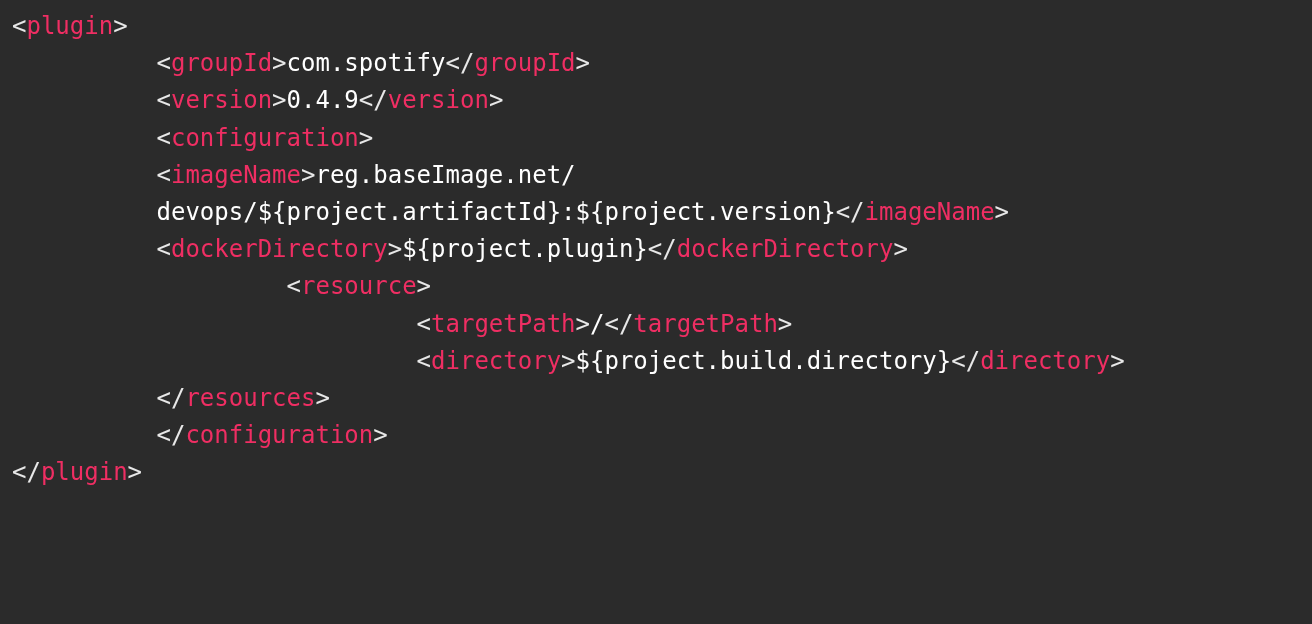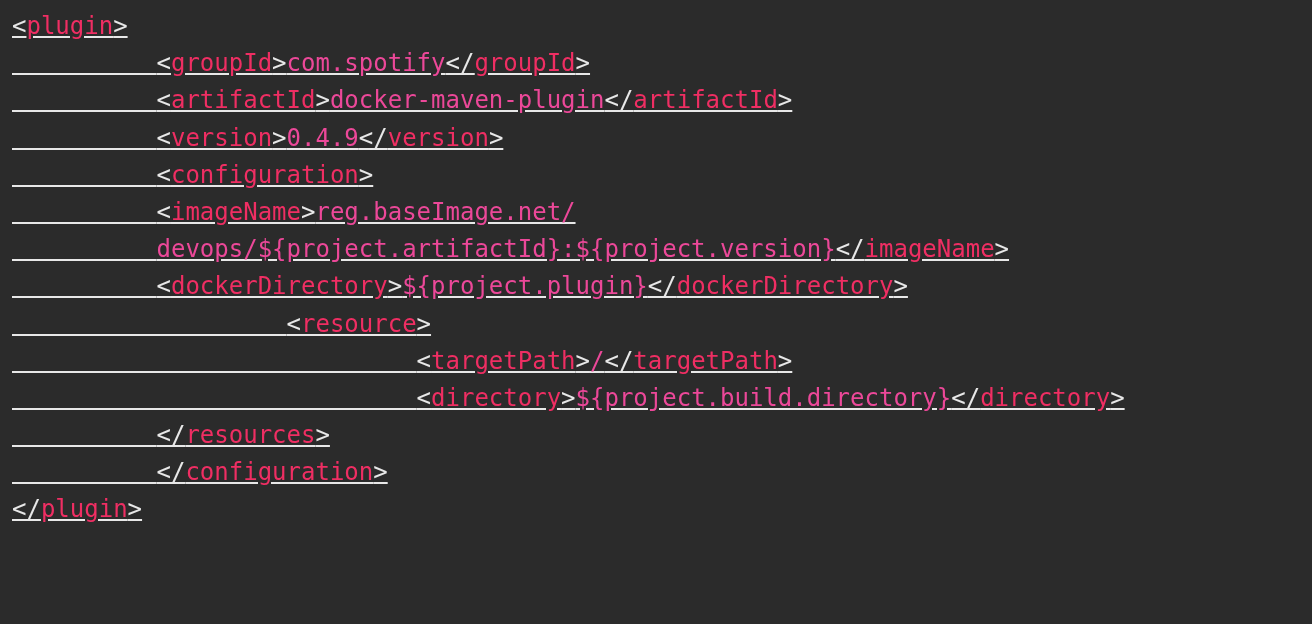--- a/index.html
+++ b/index.html
@@ -13,42 +13,40 @@
       font-size: 24px;
       color: #e8e8e8;
       padding: 8px 12px;
       width: 1312px;
       height: 624px;
       line-height: 1.55;
       overflow: hidden;
     }
     .line {
       white-space: pre;
-      text-decoration: underline;
     }
     .tag {
       color: #ef2e63;
     }
     .bracket {
       color: #e8e8e8;
     }
     .text {
-      color: #ec4899;
+      color: #ffffff;
     }
     .guide {
       color: #555;
     }
   </style>
 </head>
 <body>
 
 <div id="code-container">
     <div class="line"><span class="guide"></span><span class="bracket">&lt;</span><span class="tag">plugin</span><span class="bracket">&gt;</span></div>
     <div class="line"><span class="guide">          </span><span class="bracket">&lt;</span><span class="tag">groupId</span><span class="bracket">&gt;</span><span class="text">com.spotify</span><span class="bracket">&lt;/</span><span class="tag">groupId</span><span class="bracket">&gt;</span></div>
-    <div class="line"><span class="guide">          </span><span class="bracket">&lt;</span><span class="tag">artifactId</span><span class="bracket">&gt;</span><span class="text">docker-maven-plugin</span><span class="bracket">&lt;/</span><span class="tag">artifactId</span><span class="bracket">&gt;</span></div>
     <div class="line"><span class="guide">          </span><span class="bracket">&lt;</span><span class="tag">version</span><span class="bracket">&gt;</span><span class="text">0.4.9</span><span class="bracket">&lt;/</span><span class="tag">version</span><span class="bracket">&gt;</span></div>
     <div class="line"><span class="guide">          </span><span class="bracket">&lt;</span><span class="tag">configuration</span><span class="bracket">&gt;</span></div>
     <div class="line"><span class="guide">          </span><span class="bracket">&lt;</span><span class="tag">imageName</span><span class="bracket">&gt;</span><span class="text">reg.baseImage.net/</span></div>
     <div class="line"><span class="guide">          </span><span class="text">devops/${project.artifactId}:${project.version}</span><span class="bracket">&lt;/</span><span class="tag">imageName</span><span class="bracket">&gt;</span></div>
     <div class="line"><span class="guide">          </span><span class="bracket">&lt;</span><span class="tag">dockerDirectory</span><span class="bracket">&gt;</span><span class="text">${project.plugin}</span><span class="bracket">&lt;/</span><span class="tag">dockerDirectory</span><span class="bracket">&gt;</span></div>
     <div class="line"><span class="guide">                   </span><span class="bracket">&lt;</span><span class="tag">resource</span><span class="bracket">&gt;</span></div>
     <div class="line"><span class="guide">                            </span><span class="bracket">&lt;</span><span class="tag">targetPath</span><span class="bracket">&gt;</span><span class="text">/</span><span class="bracket">&lt;/</span><span class="tag">targetPath</span><span class="bracket">&gt;</span></div>
     <div class="line"><span class="guide">                            </span><span class="bracket">&lt;</span><span class="tag">directory</span><span class="bracket">&gt;</span><span class="text">${project.build.directory}</span><span class="bracket">&lt;/</span><span class="tag">directory</span><span class="bracket">&gt;</span></div>
     <div class="line"><span class="guide">          </span><span class="bracket">&lt;/</span><span class="tag">resources</span><span class="bracket">&gt;</span></div>
     <div class="line"><span class="guide">          </span><span class="bracket">&lt;/</span><span class="tag">configuration</span><span class="bracket">&gt;</span></div>

